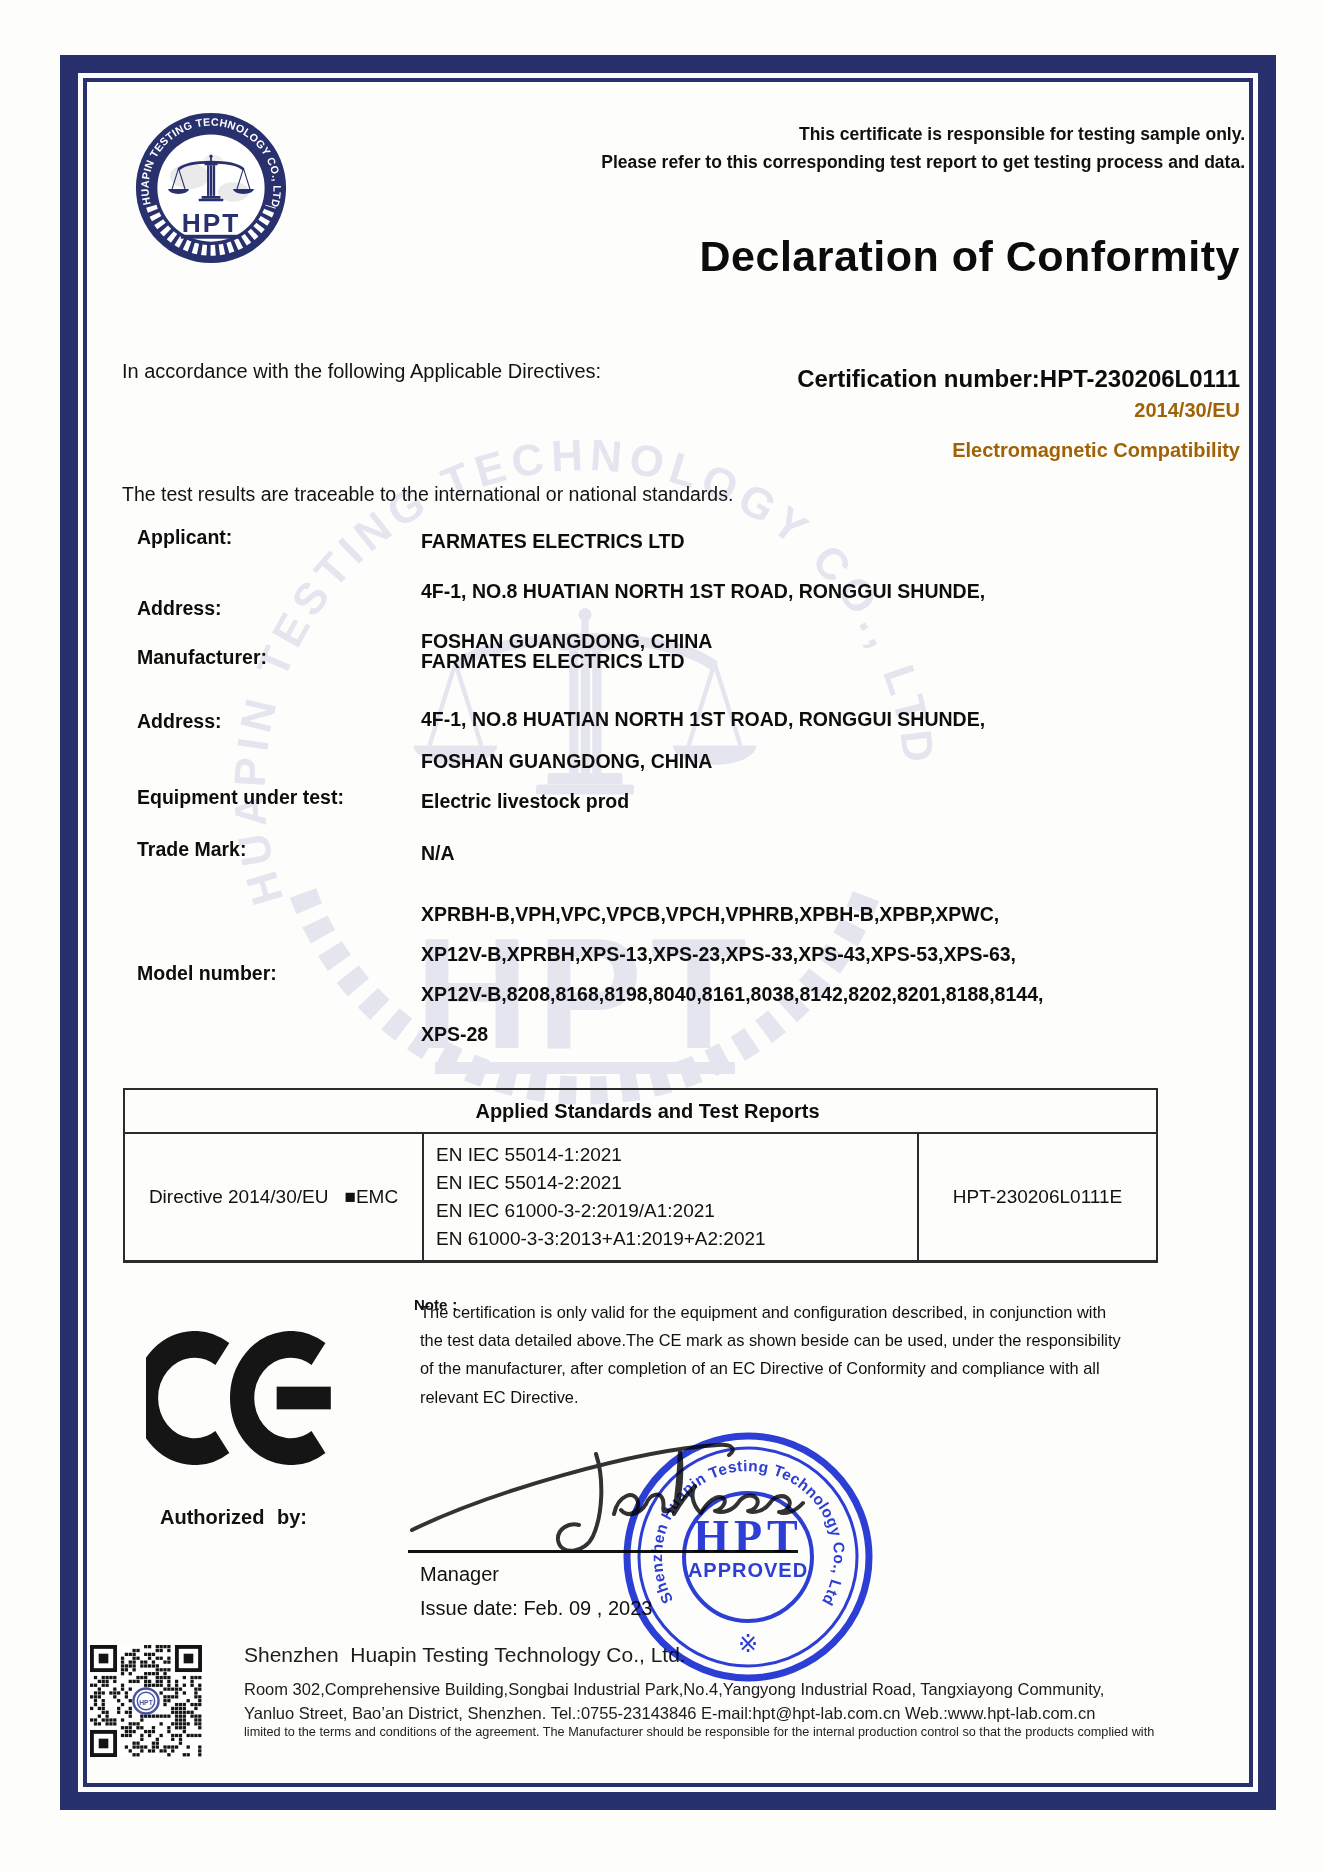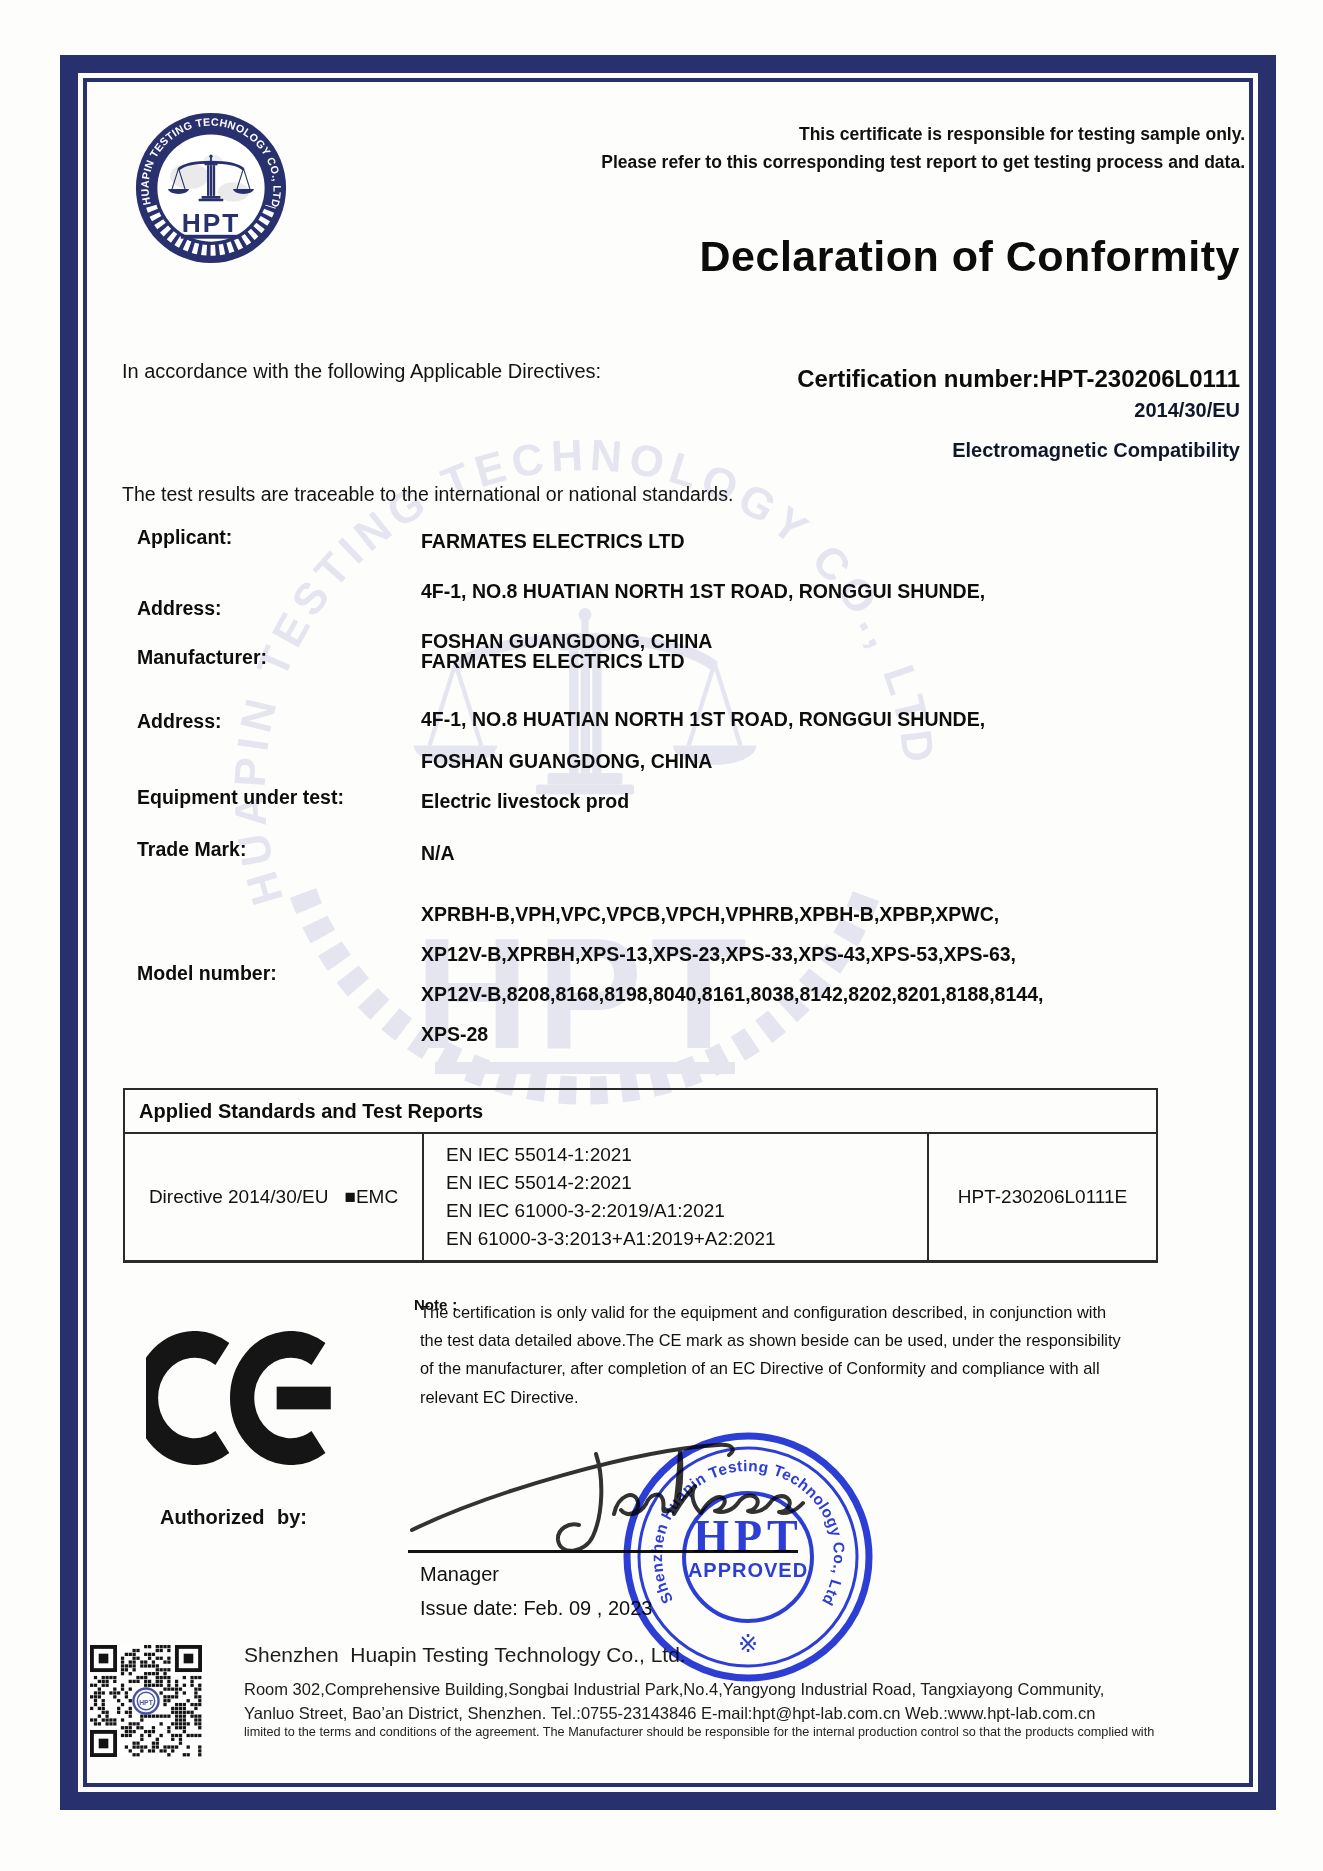--- a/index.html
+++ b/index.html
@@ -11,34 +11,34 @@
   
   .frame-outer{position:absolute;left:60px;top:55px;width:1216px;height:1755px;
     border:18px solid #28316e;box-sizing:border-box;z-index:2;pointer-events:none;}
   .frame-inner{position:absolute;inset:5px;border:4px solid #28316e;}
   
   .abs{position:absolute;z-index:3;}
   .centered{left:80px;width:1160px;text-align:right;}
   .title{font-size:43px;font-weight:bold;letter-spacing:.5px;color:#0c0c0c;}
   .certno{font-size:24px;font-weight:bold;color:#0c0c0c;margin-top:40px;}
   .body-line{font-size:20px;color:#131313;}
-  .bold-line{font-size:20px;font-weight:bold;color:#0f172a;}
+  .bold-line{font-size:20px;font-weight:bold;color:#a16207;}
   .notice{top:120px;right:78px;text-align:right;font-size:17.5px;font-weight:600;
     line-height:28px;color:#101010;}
   .lbl{position:absolute;left:137px;font-weight:bold;font-size:19.5px;color:#0d0d0d;z-index:3;}
   .val{position:absolute;left:421px;font-weight:bold;font-size:19.5px;color:#0d0d0d;z-index:3;}
   
   .doc-table{position:absolute;left:123px;top:1088px;width:1035px;z-index:3;
     border:2px solid #2b2b2b;border-bottom-width:3px;box-sizing:border-box;background:transparent;}
   .dt-header{height:42px;line-height:42px;padding-left:14px;font-weight:bold;font-size:20px;
-    border-bottom:2px solid #2b2b2b;color:#0d0d0d;}
+    border-bottom:2px solid #2b2b2b;color:#0d0d0d;text-align:center;}
   .dt-body{display:flex;}
   .dt-c1{width:297px;border-right:2px solid #2b2b2b;display:flex;flex-direction:row;
     justify-content:center;align-items:center;gap:16px;font-size:19px;}
-  .dt-c2{width:481px;border-right:2px solid #2b2b2b;padding:7px 0 7px 22px;font-size:19px;line-height:28px;}
+  .dt-c2{width:481px;border-right:2px solid #2b2b2b;padding:7px 0 7px 12px;font-size:19px;line-height:28px;}
   .dt-c3{flex:1;display:flex;align-items:center;justify-content:center;font-size:19px;}
   
   .note-label{left:414px;top:1296px;font-size:15px;font-weight:bold;}
   .note-text{left:420px;top:1298px;width:708px;font-size:16.4px;line-height:28.2px;color:#101010;}
   .auth-label{left:160px;top:1506px;font-size:20px;font-weight:bold;word-spacing:7px;}
   .sig-line{position:absolute;left:408px;top:1550px;width:390px;height:3px;background:#131313;z-index:4;}
   .manager{left:420px;top:1563px;font-size:20px;}
   .issuedate{left:420px;top:1597px;font-size:20px;}
   .company{left:244px;top:1643px;font-size:21px;white-space:pre;color:#1c1c1c;}
   .addr{left:244px;top:1678px;font-size:16.5px;line-height:23.5px;color:#1c1c1c;}

